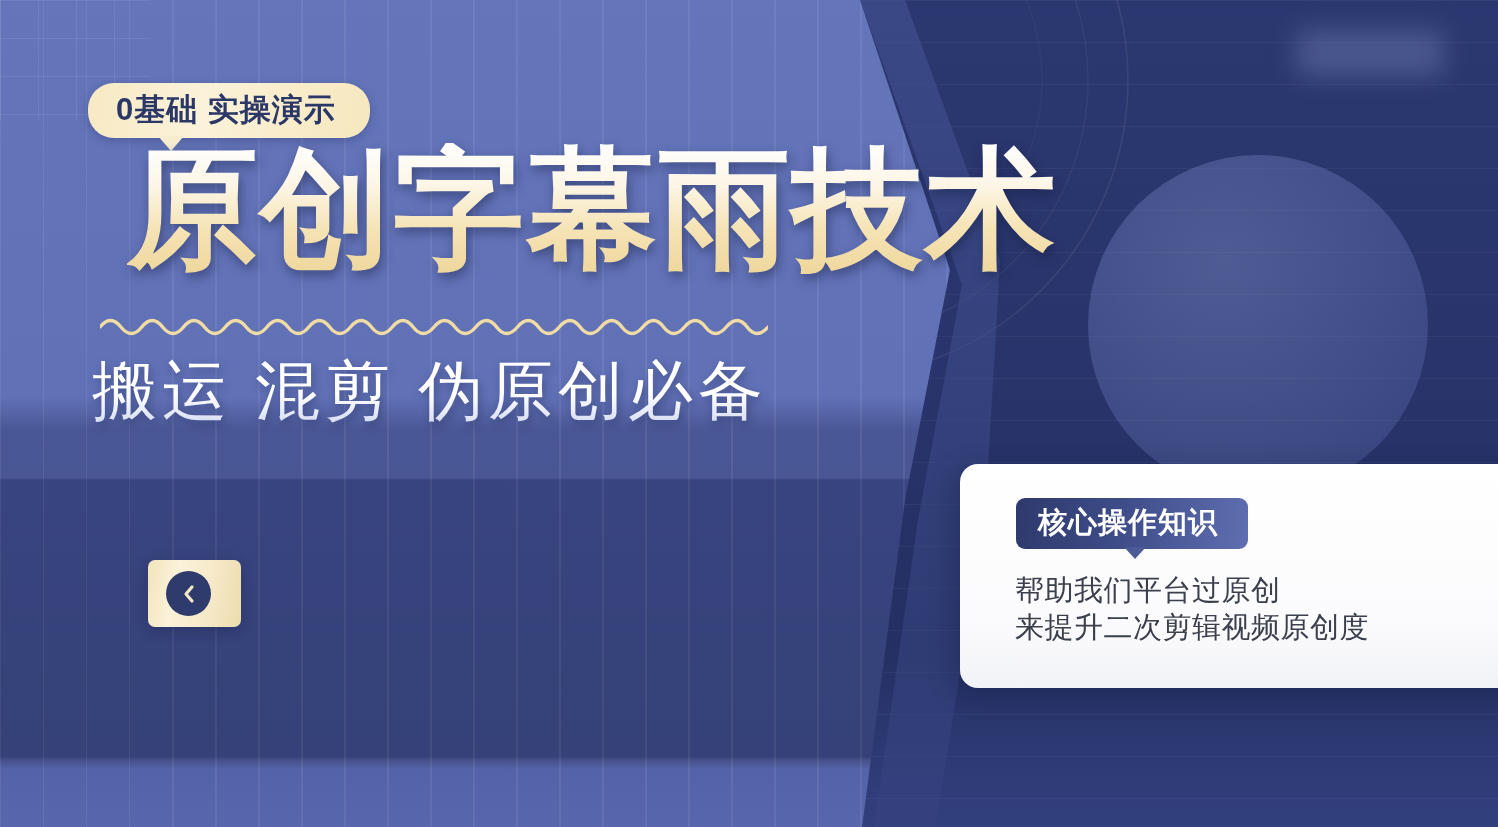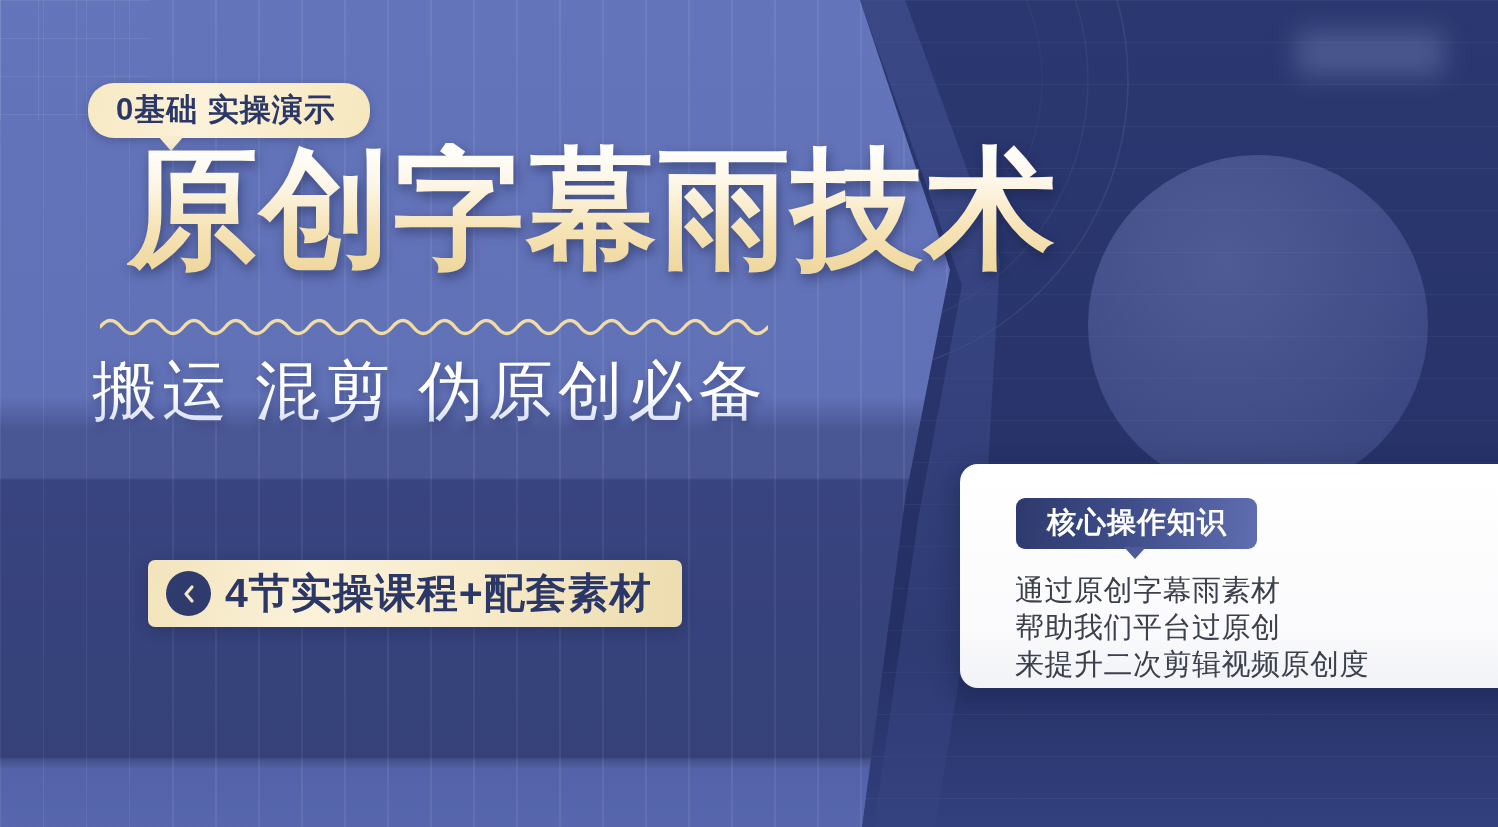--- a/index.html
+++ b/index.html
@@ -265,21 +265,20 @@
     border-radius: 9px;
     background: linear-gradient(95deg, #2e3a6d 0%, #3e4c88 45%, #5f6eb0 100%);
   }
   .info-tag-text {
     font-size: 29px;
     font-weight: bold;
     color: #ffffff;
     letter-spacing: 1px;
     white-space: nowrap;
     line-height: 1;
-    margin-left: 9px;
   }
   .info-tag-tail {
     position: absolute;
     left: 108px;
     bottom: -10px;
     width: 0; height: 0;
     border-left: 11px solid transparent;
     border-right: 11px solid transparent;
     border-top: 12px solid #4c5a99;
   }
@@ -336,30 +335,28 @@
   </svg>
 
   <div class="subtitle">搬运 混剪 伪原创必备</div>
 
   <div class="course-bar">
     <div class="chevron-circle">
       <svg width="24" height="24" viewBox="0 0 24 24" aria-hidden="true">
         <path d="M15 5 L9 12 L15 19" fill="none" stroke="#f3e7c6" stroke-width="3.2" stroke-linecap="round" stroke-linejoin="round"></path>
       </svg>
     </div>
-    <div class="course-text">4节实操课程+配套素材</div>
   </div>
 
   <div class="info-card">
     <div class="info-tag-wrap">
       <div class="info-tag">
         <div class="info-tag-text">核心操作知识</div>
         <div class="info-tag-tail"></div>
       </div>
     </div>
     <div class="info-lines">
-      <div class="info-line">通过原创字幕雨素材</div>
       <div class="info-line">帮助我们平台过原创</div>
       <div class="info-line">来提升二次剪辑视频原创度</div>
     </div>
   </div>
 
 </div>
 
 </body></html>

